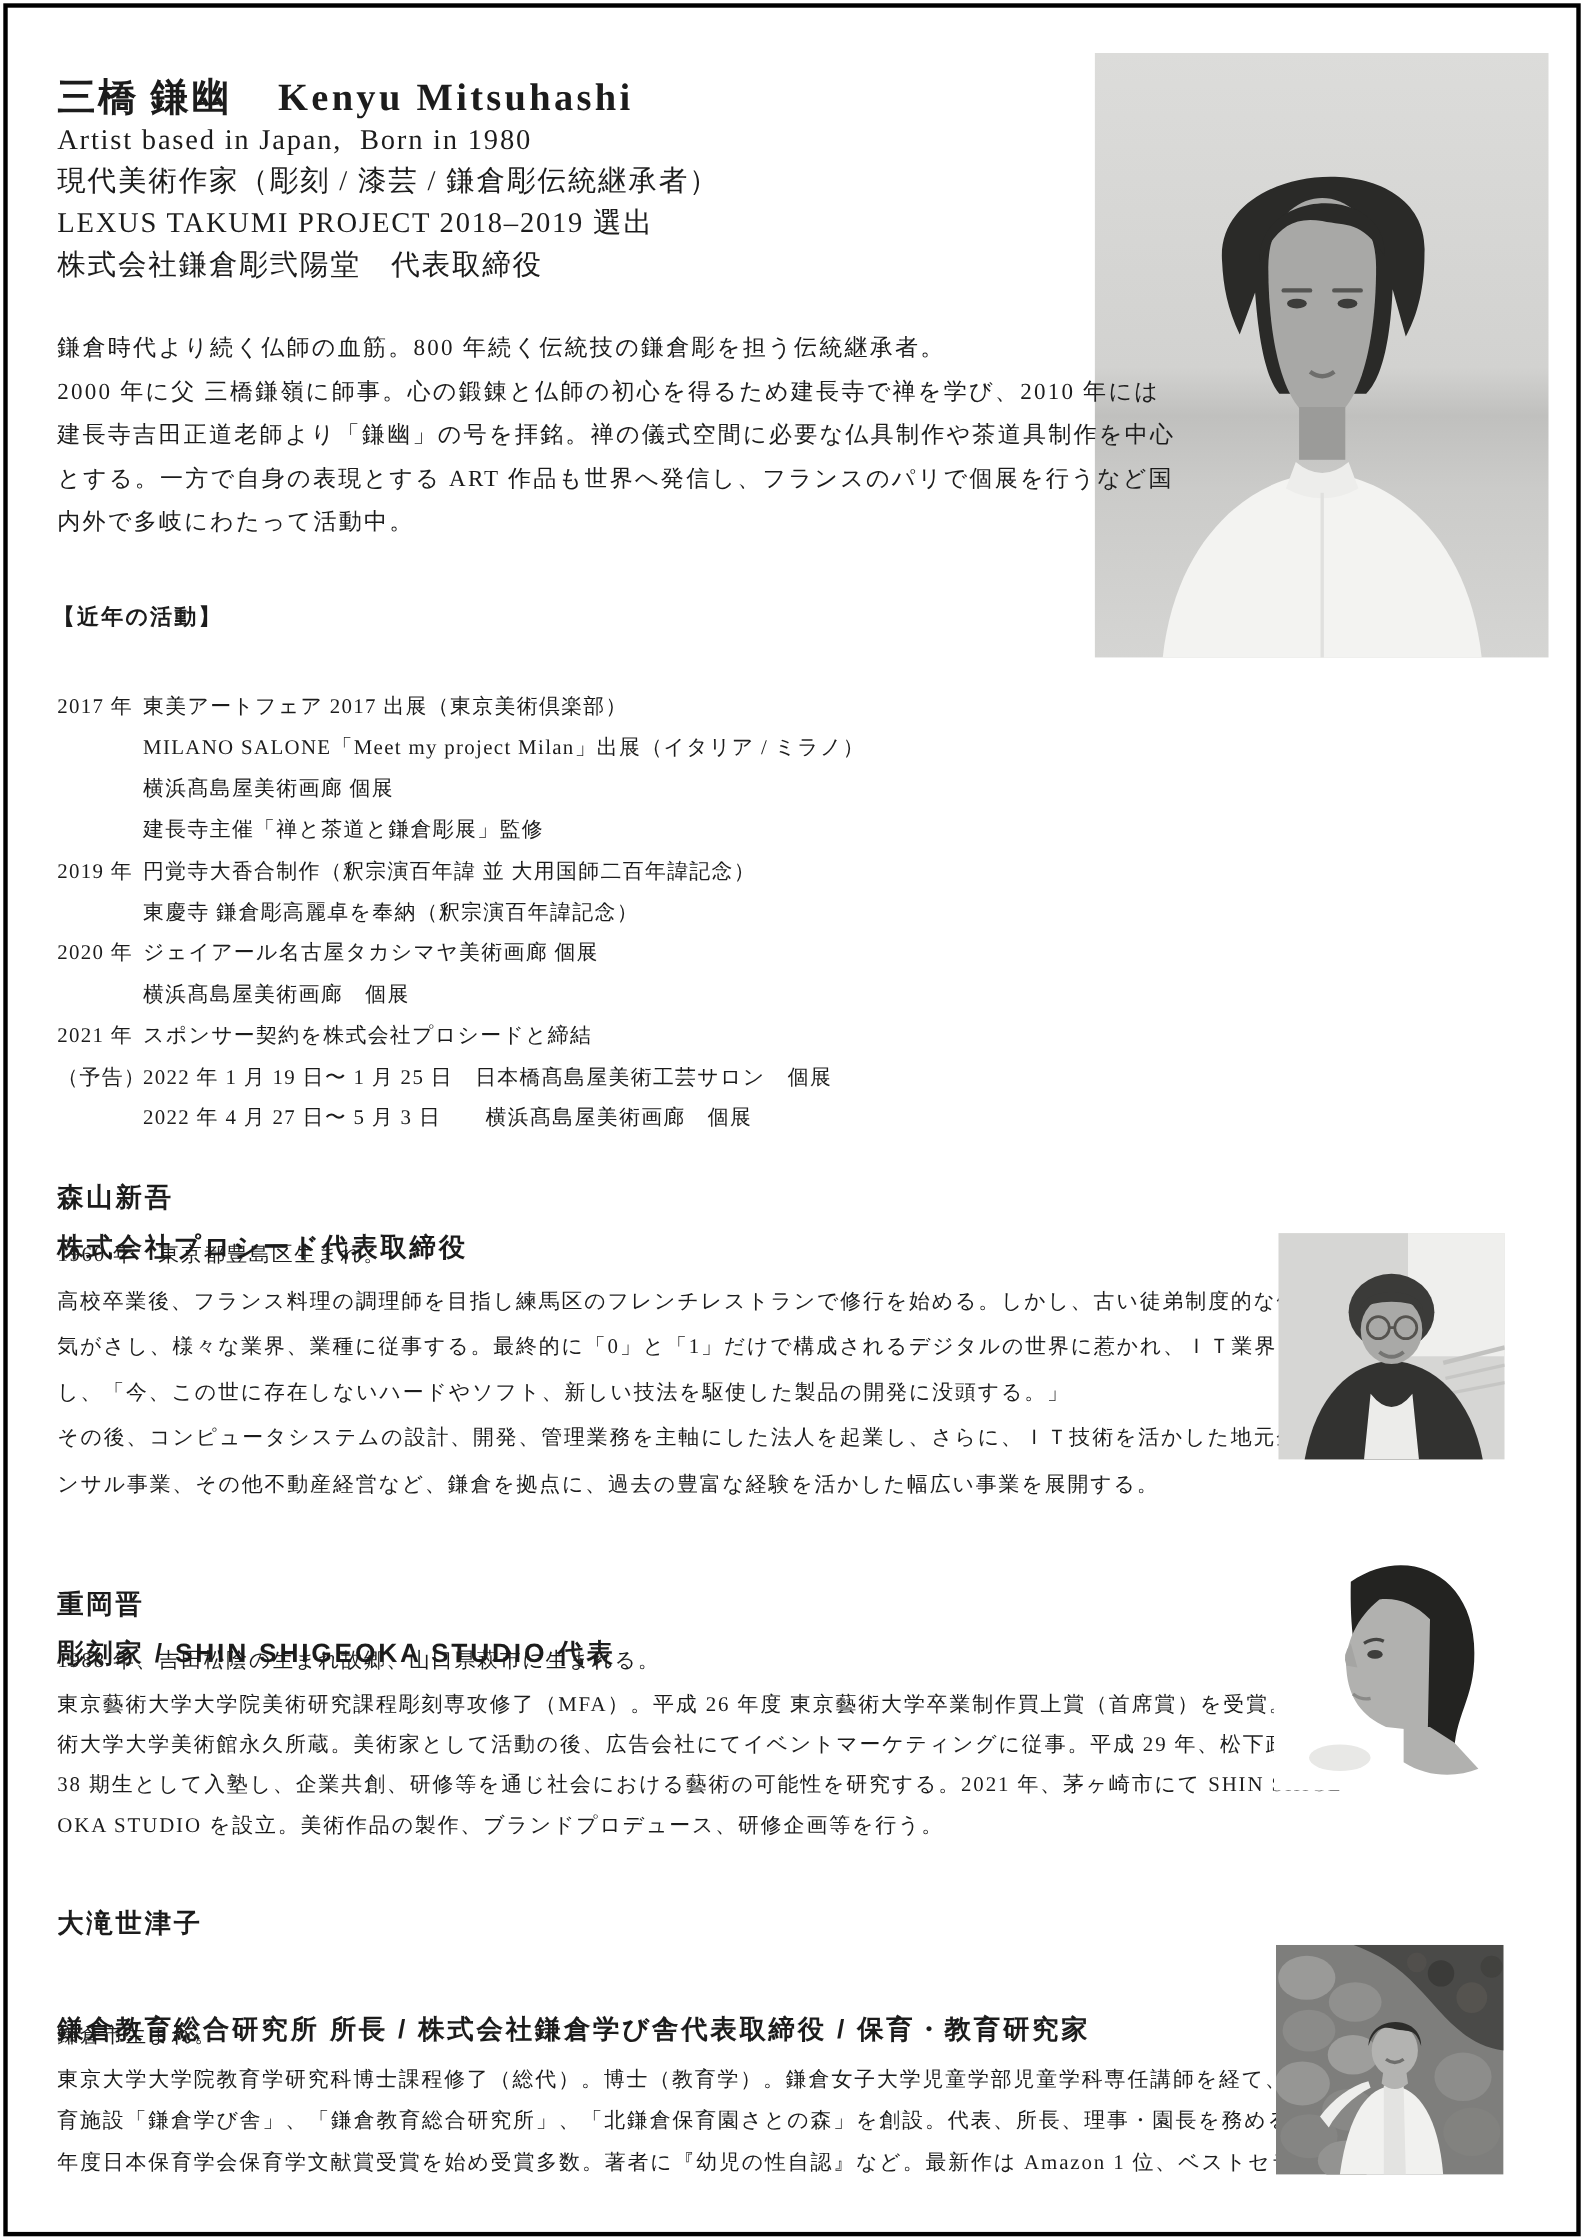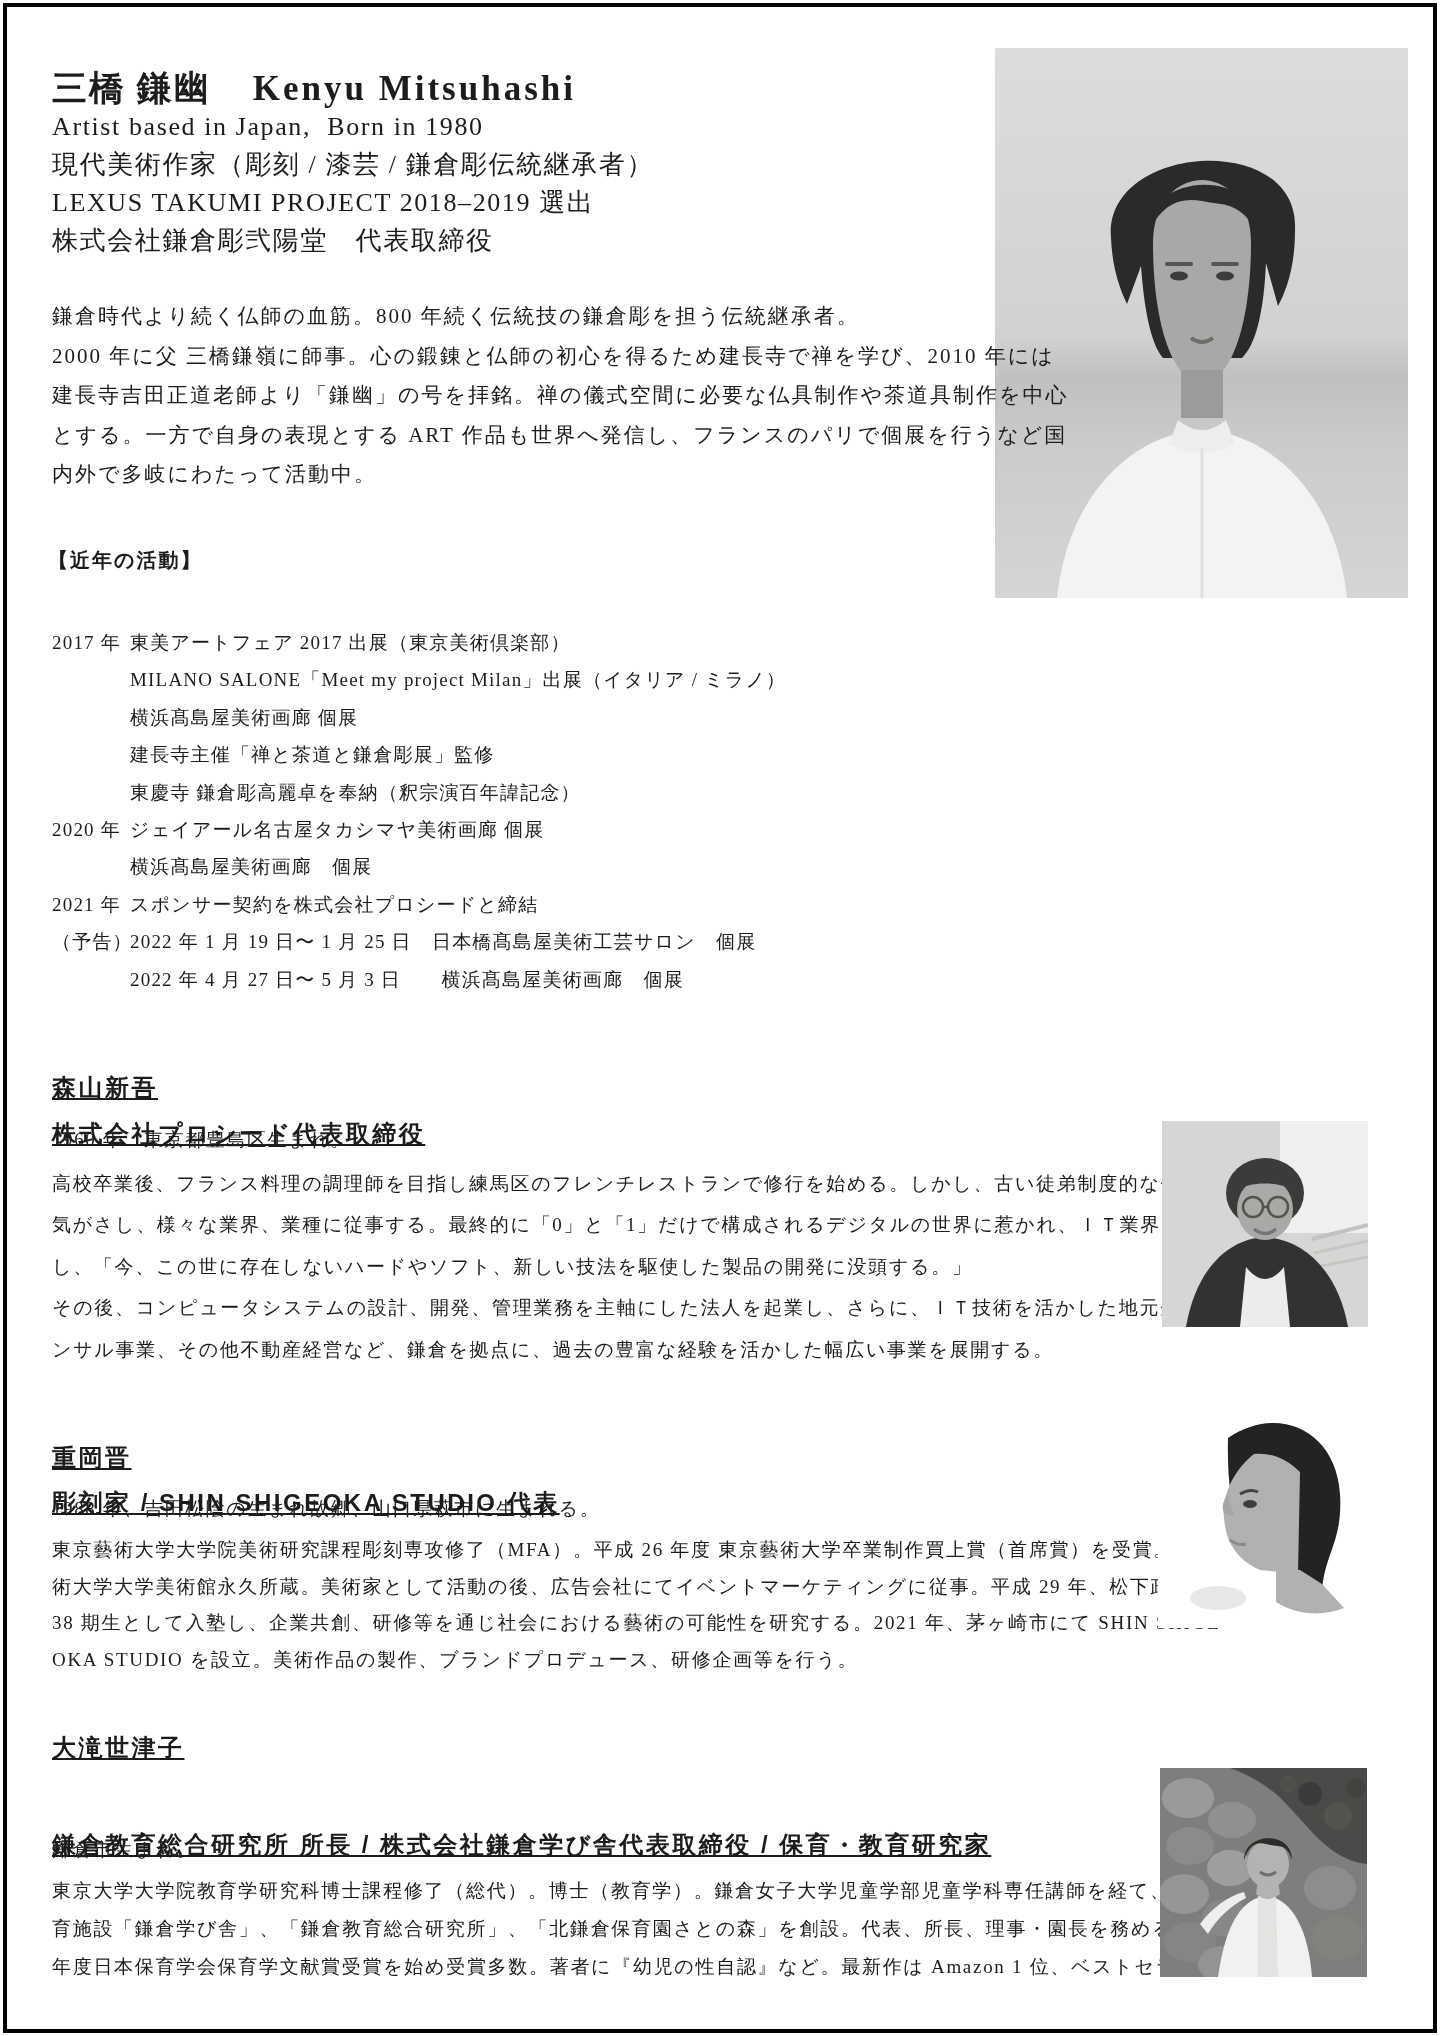--- a/index.html
+++ b/index.html
@@ -17,21 +17,21 @@
   
   .bio{left:52px;top:297px;font-size:21px;}
   .bio .line{height:39.5px;line-height:39.5px;letter-spacing:2px;white-space:pre;}
   
   .act-heading{left:48px;top:530px;font-size:20px;letter-spacing:2px;white-space:pre;}
   .activities{left:52px;top:576px;font-size:19px;margin-top:48px;}
   .activities .row{height:37.4px;line-height:37.4px;letter-spacing:1.2px;white-space:pre;}
   .activities .year{display:inline-block;width:78px;letter-spacing:1.2px;}
   
   .p-name,.p-title{font-family:"Liberation Sans","DejaVu Sans",sans-serif;font-weight:bold;
-    font-size:24px;letter-spacing:2.5px;white-space:pre;text-decoration:underline;}
+    font-size:24px;letter-spacing:2.5px;white-space:pre;}
   .p-birth{font-size:19px;letter-spacing:1.6px;white-space:pre;}
   .p-para{font-size:19px;}
   .p-para .line{letter-spacing:1.7px;white-space:pre;}
   .para-moriyama .line{height:41.4px;line-height:41.4px;}
   .para-shigeoka .line{height:36.6px;line-height:36.6px;}
   .para-otaki .line{height:38px;line-height:38px;}
   #moriyama-name{left:52px;top:1048px;}
   #moriyama-title{left:52px;top:1086px;}
   #moriyama-birth{left:52px;top:1127px;}
   #moriyama-para{left:52px;top:1163px;}
@@ -99,20 +99,21 @@
     <div class="line">とする。一方で自身の表現とする ART 作品も世界へ発信し、フランスのパリで個展を行うなど国</div>
     <div class="line">内外で多岐にわたって活動中。</div>
   </div>
 
 <h2 class="abs act-heading">【近年の活動】</h2>
 <div class="abs activities">
     <div class="row"><span class="year">2017 年</span><span class="desc">東美アートフェア 2017 出展（東京美術倶楽部）</span></div>
     <div class="row"><span class="year"></span><span class="desc">MILANO SALONE「Meet my project Milan」出展（イタリア / ミラノ）</span></div>
     <div class="row"><span class="year"></span><span class="desc">横浜髙島屋美術画廊 個展</span></div>
     <div class="row"><span class="year"></span><span class="desc">建長寺主催「禅と茶道と鎌倉彫展」監修</span></div>
+    <div class="row"><span class="year">2019 年</span><span class="desc">円覚寺大香合制作（釈宗演百年諱 並 大用国師二百年諱記念）</span></div>
     <div class="row"><span class="year"></span><span class="desc">東慶寺 鎌倉彫高麗卓を奉納（釈宗演百年諱記念）</span></div>
     <div class="row"><span class="year">2020 年</span><span class="desc">ジェイアール名古屋タカシマヤ美術画廊 個展</span></div>
     <div class="row"><span class="year"></span><span class="desc">横浜髙島屋美術画廊　個展</span></div>
     <div class="row"><span class="year">2021 年</span><span class="desc">スポンサー契約を株式会社プロシードと締結</span></div>
     <div class="row"><span class="year">（予告）</span><span class="desc">2022 年 1 月 19 日〜 1 月 25 日　日本橋髙島屋美術工芸サロン　個展</span></div>
     <div class="row"><span class="year"></span><span class="desc">2022 年 4 月 27 日〜 5 月 3 日　　横浜髙島屋美術画廊　個展</span></div>
   </div>
 
 <h3 class="abs p-name" id="moriyama-name">森山新吾</h3>
 <h4 class="abs p-title" id="moriyama-title">株式会社プロシード代表取締役</h4>

